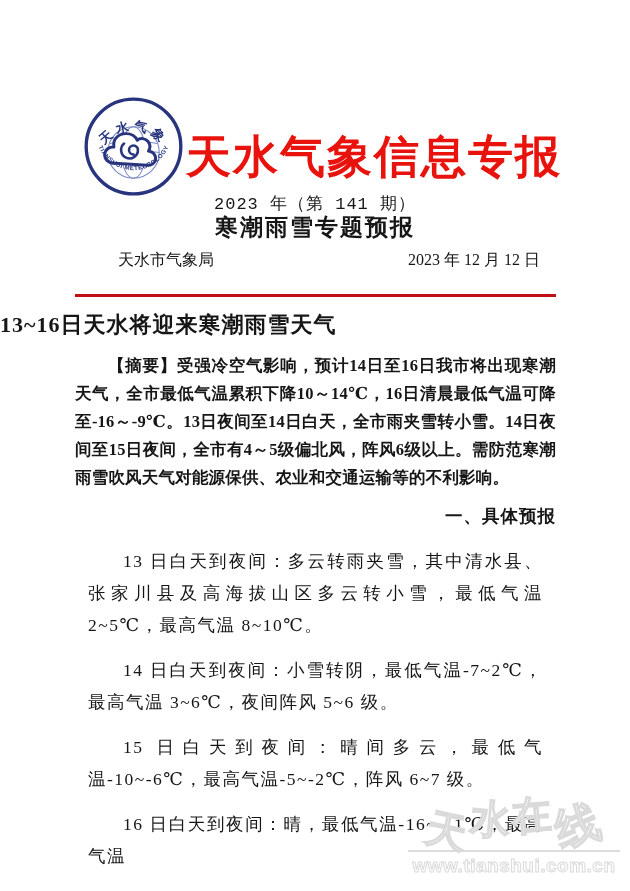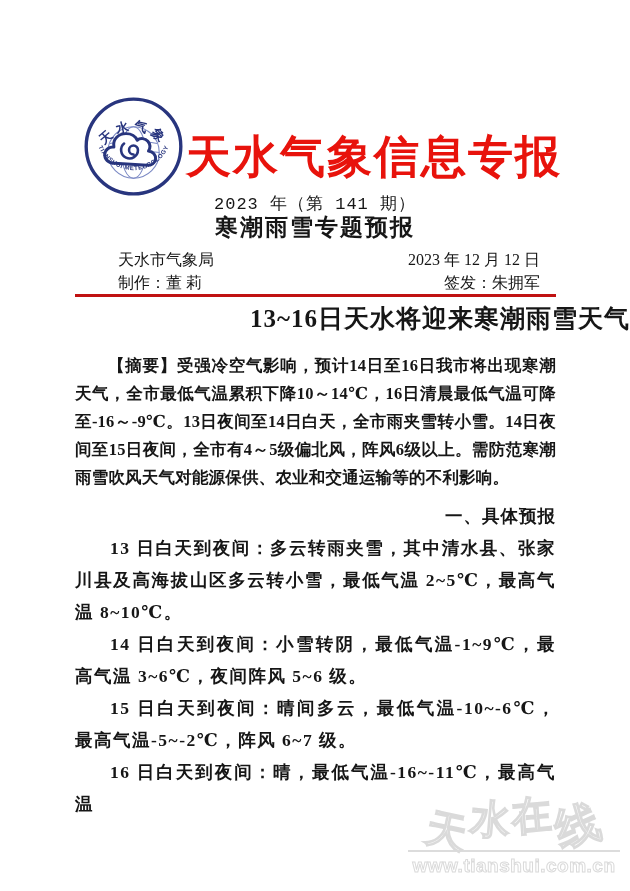--- a/index.html
+++ b/index.html
@@ -19,36 +19,36 @@
   .subject{
     position:absolute;top:212px;left:0;width:100%;text-align:center;
     font-size:23px;font-weight:bold;letter-spacing:2px;
     font-family:"Liberation Sans","DejaVu Sans",sans-serif;
   }
   .meta{position:absolute;top:248px;left:95px;right:90px;font-size:16px;}
   .meta-row{display:flex;justify-content:space-between;line-height:23px;margin-left:23px;}
   .rule{position:absolute;top:294px;left:75px;right:74px;height:3px;background:#c01111;}
   
   .article-title{
-    position:absolute;top:302px;left:0;width:100%;text-align:right;
-    font-size:25px;font-weight:bold;letter-spacing:1px;
+    position:absolute;top:310px;left:0;width:100%;text-align:left;
+    font-size:22px;font-weight:bold;letter-spacing:1px;
   }
   .abstract{
     position:absolute;top:352px;left:75px;right:74px;
     font-size:16.5px;font-weight:bold;line-height:28px;letter-spacing:0.2px;
     text-align:justify;text-justify:inter-ideograph;text-indent:2em;margin:0;
   }
   .body-block{position:absolute;top:500px;left:75px;right:74px;}
   .section-heading{
     font-size:17.5px;font-weight:bold;line-height:32px;text-indent:2em;margin:0;
     font-family:"Liberation Sans","DejaVu Sans",sans-serif;letter-spacing:1px;text-align:right;
   }
   .body-par{
-    font-size:17.5px;line-height:32px;letter-spacing:1.5px;margin:0;
-    text-align:justify;text-justify:inter-ideograph;text-indent:2em;font-weight:bold;
+    font-size:17.5px;line-height:32px;letter-spacing:1.5px;margin:13px;
+    text-align:justify;text-justify:inter-ideograph;text-indent:2em;
   }
   
   .watermark{position:absolute;right:10px;bottom:14px;width:212px;text-align:center;
     font-family:"Liberation Sans","DejaVu Sans",sans-serif;}
   .wm-name{
     font-size:40px;font-weight:bold;color:#ffffff;letter-spacing:2px;line-height:46px;
     -webkit-text-stroke:1.3px #dadada;white-space:nowrap;
   }
   .wm-name .ch{display:inline-block;}
   .wm-name .ch:nth-child(1){transform:rotate(12deg) translateY(7px);}
@@ -90,35 +90,31 @@
   </div>
 
   <div class="issue-line">2023 年（第 141 期）</div>
   <div class="subject">寒潮雨雪专题预报</div>
 
   <div class="meta">
     <div class="meta-row">
       <span>天水市气象局</span>
       <span>2023 年 12 月 12 日</span>
     </div>
-    <div class="meta-row">
-      <span>制作：董 莉</span>
-      <span>签发：朱拥军</span>
-    </div>
   </div>
 
   <div class="rule"></div>
 
   <div class="article-title">13~16日天水将迎来寒潮雨雪天气</div>
   <p class="abstract">【摘要】受强冷空气影响，预计14日至16日我市将出现寒潮天气，全市最低气温累积下降10～14℃，16日清晨最低气温可降至-16～-9℃。13日夜间至14日白天，全市雨夹雪转小雪。14日夜间至15日夜间，全市有4～5级偏北风，阵风6级以上。需防范寒潮雨雪吹风天气对能源保供、农业和交通运输等的不利影响。</p>
 
   <div class="body-block">
     <p class="section-heading">一、具体预报</p>
     <p class="body-par">13 日白天到夜间：多云转雨夹雪，其中清水县、张家川县及高海拔山区多云转小雪，最低气温 2~5℃，最高气温 8~10℃。</p>
-    <p class="body-par">14 日白天到夜间：小雪转阴，最低气温-1~9℃，最高气温 3~6℃，夜间阵风 5~6 级。</p>
+    <p class="body-par">14 日白天到夜间：小雪转阴，最低气温-7~2℃，最高气温 3~6℃，夜间阵风 5~6 级。</p>
     <p class="body-par">15 日白天到夜间：晴间多云，最低气温-10~-6℃，最高气温-5~-2℃，阵风 6~7 级。</p>
     <p class="body-par">16 日白天到夜间：晴，最低气温-16~-11℃，最高气温</p>
   </div>
 
   <div class="watermark">
     <div class="wm-name"><span class="ch">天</span><span class="ch">水</span><span class="ch">在</span><span class="ch">线</span></div>
     <div class="wm-rule"></div>
     <div class="wm-url">www.tianshui.com.cn</div>
   </div>
 

